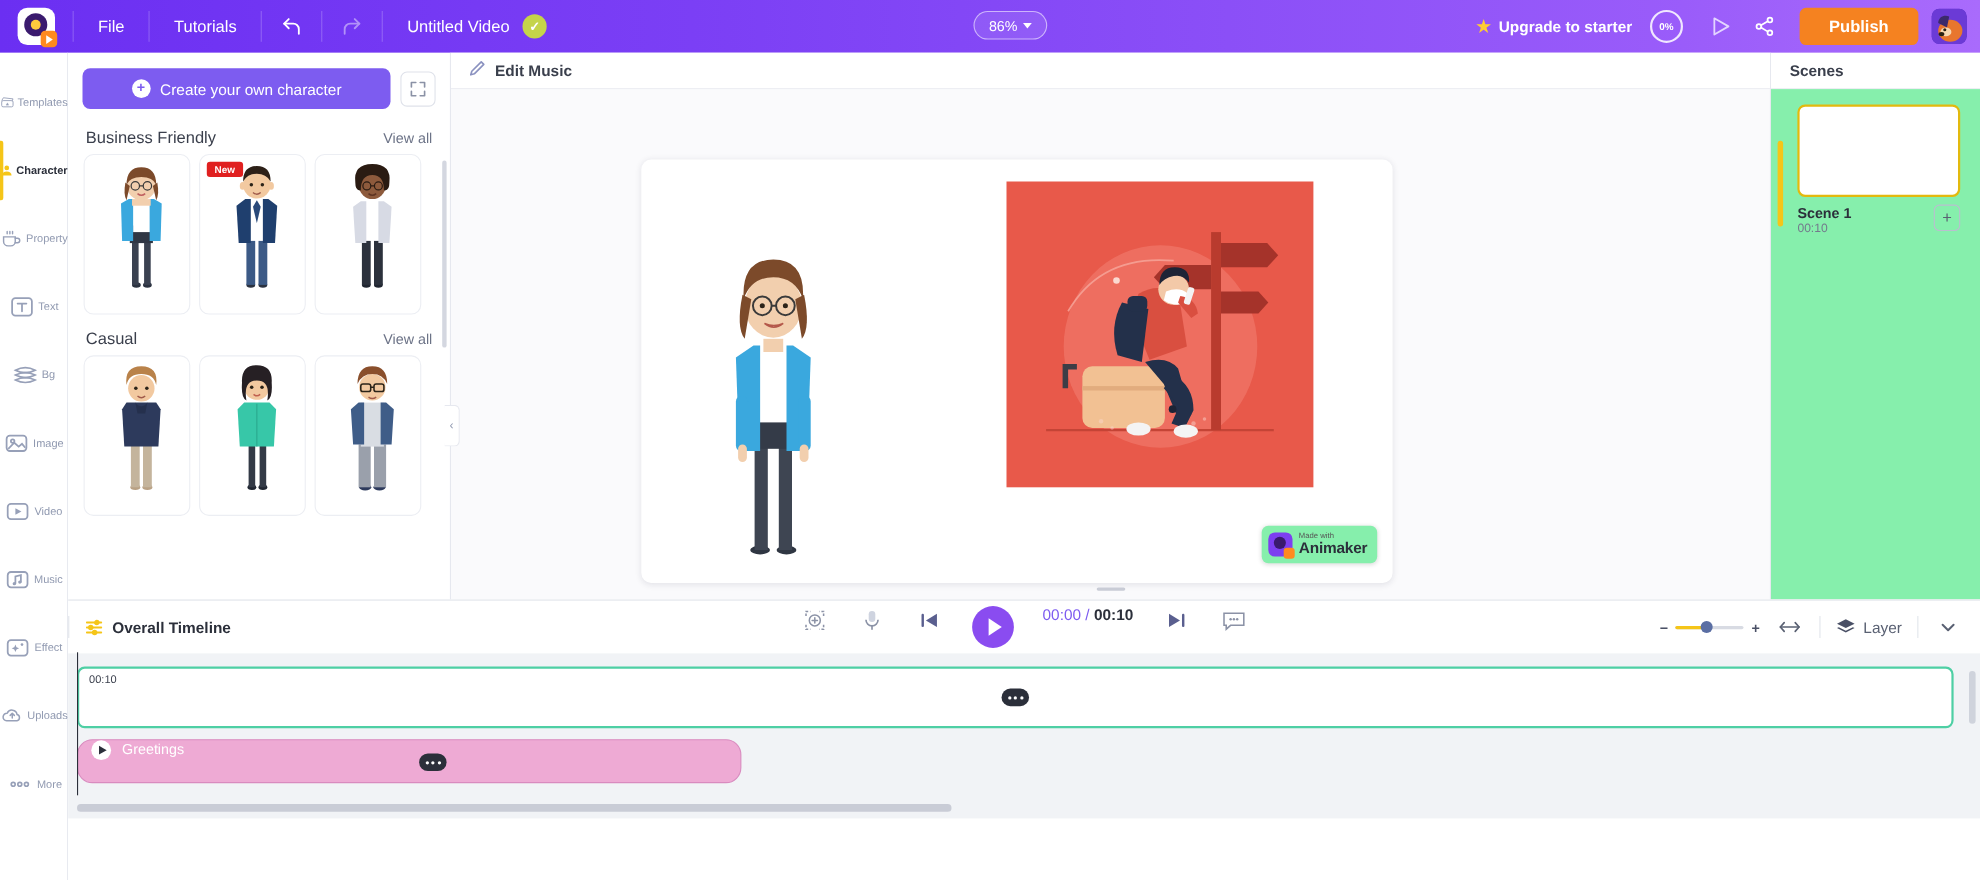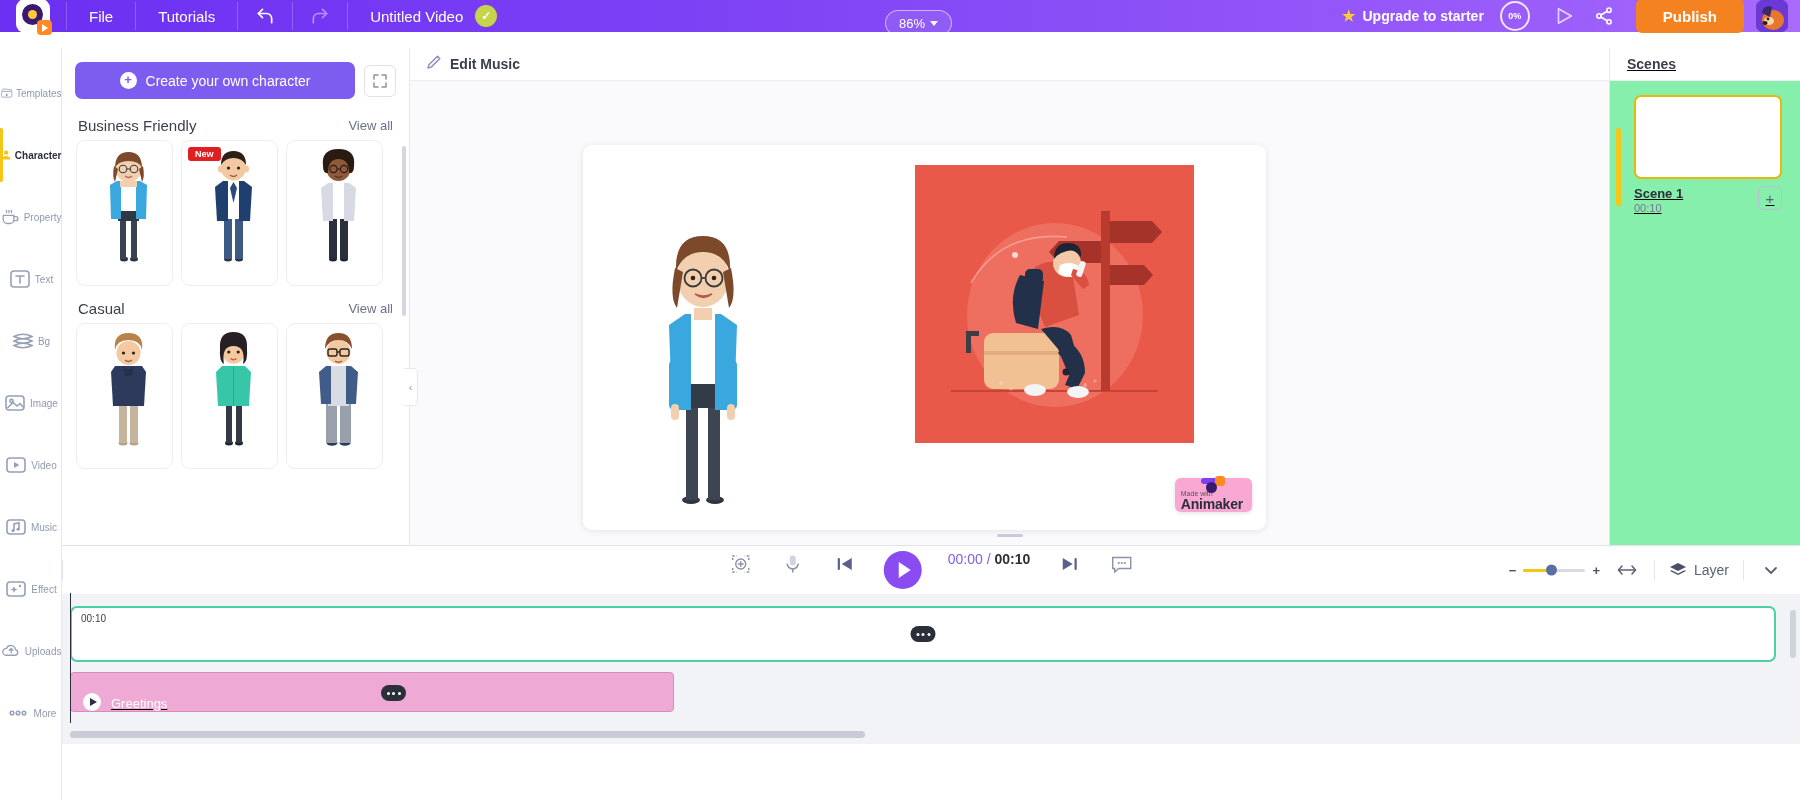--- a/index.html
+++ b/index.html
@@ -5,21 +5,21 @@
   * { box-sizing: border-box; margin: 0; padding: 0; }
   html, body {
     width: 1800px; height: 800px;
     font-family: "Liberation Sans", sans-serif;
     background: #ffffff;
     overflow: hidden;
   }
 
   
   .topbar {
-    position: absolute; left: 0; top: 0; width: 1800px; height: 32px;
+    position: absolute; left: 0; top: 0; width: 1800px; height: 48px;
     background: linear-gradient(90deg, #6b2ff2 0%, #7b3ff5 35%, #8b4ff7 62%, #9a5cfa 85%, #a96bfc 100%);
     display: flex; align-items: center;
   }
   .tb-logo {
     width: 34px; height: 34px; margin-left: 16px; border-radius: 9px;
     background: #ffffff; position: relative; flex: none;
   }
   .tb-logo .ring {
     position: absolute; left: 6px; top: 5px; width: 21px; height: 21px;
     border-radius: 50%; background: #3a1a6e;
@@ -164,42 +164,41 @@
     position: absolute; left: 173px; top: 64px; width: 683px; height: 385px;
     background: #fff; border-radius: 9px; box-shadow: 0 1px 6px rgba(30,30,60,0.10);
     overflow: hidden;
   }
   .illus {
     position: absolute; left: 332px; top: 20px; width: 279px; height: 278px;
     background: #e8594a; overflow: hidden;
   }
   .wm {
     position: absolute; right: 14px; bottom: 18px; height: 34px;
-    background: #f9a8d4; border-radius: 6px; display: flex; align-items: center;
-    gap: 6px; padding: 0 9px 0 6px; box-shadow: 0 1px 4px rgba(0,0,0,0.13); flex-direction: column;
+    background: #86efac; border-radius: 6px; display: flex; align-items: center;
+    gap: 6px; padding: 0 9px 0 6px; box-shadow: 0 1px 4px rgba(0,0,0,0.13);
   }
   .wm-logo { width: 22px; height: 22px; border-radius: 6px; background: #7d3ff0; position: relative; }
   .wm-logo::after {
     content:""; position:absolute; left:5px; top:4px; width:11px; height:11px;
     border-radius:50%; background:#3a1a6e;
   }
   .wm-logo .d { position:absolute; right:-2px; bottom:-2px; width:10px; height:10px; border-radius:3px; background:#ff8a1f; }
   .wm-txt { line-height: 1.05; }
   .wm-txt .a { font-size: 7px; color: #555; }
   .wm-txt .b { font-size: 14px; font-weight: bold; color: #2b2f3a; letter-spacing: -0.2px; }
   .drag-handle {
     position: absolute; left: 50%; bottom: 8px; transform: translateX(-50%);
     width: 26px; height: 3px; border-radius: 2px; background: #c9ccd6; cursor: ns-resize;
   }
 
   
   .scenes {
     position: absolute; left: 1610px; top: 48px; width: 190px; height: 497px;
     background: #fff;
-    text-decoration: underline;
   }
   .scenes-head {
     height: 33px; border-bottom: 1px solid #edeef3; display: flex; align-items: center;
     padding-left: 17px;
   }
   .scenes-head .t { font-size: 14px; font-weight: bold; color: #3a3f4c; }
   .scenes-body { position: relative; padding: 14px 0 0 0; background: #86efac; height: 464px; }
   .sc-bar {
     position: absolute; left: 6px; top: 47px; width: 5px; height: 78px;
     background: #f5c518; border-radius: 3px;
@@ -284,22 +283,22 @@
   }
   .track-scene .tlabel { position: absolute; left: 9px; top: 5px; font-size: 10px; color: #3a3f4c; }
   .dots-pill {
     width: 25px; height: 16px; border-radius: 9px; background: #2b2f3a;
     display: flex; align-items: center; justify-content: center; gap: 2.5px; cursor: pointer;
   }
   .dots-pill i { width: 3px; height: 3px; border-radius: 50%; background: #fff; display: block; }
   .scene-dots { position: absolute; left: 50%; top: 18px; transform: translateX(-50%); }
   .track-audio {
     position: absolute; left: 8px; top: 78px; width: 604px; height: 40px;
-    background: #eeaad4; border: 1px solid #d98bbf; border-radius: 4px;
-    display: flex; align-items: flex-end; padding-left: 12px; gap: 10px; cursor: pointer; text-decoration: underline;
+    background: #eeaad4; border: 1px solid #d98bbf; border-radius: 14px;
+    display: flex; align-items: flex-start; padding-left: 12px; gap: 10px; cursor: pointer;
   }
   .aplay {
     width: 18px; height: 18px; border-radius: 50%; background: #fff;
     display: flex; align-items: center; justify-content: center;
   }
   .aplay::after {
     content: ""; border-left: 7px solid #2b2f3a; border-top: 4.5px solid transparent;
     border-bottom: 4.5px solid transparent; margin-left: 2px;
   }
   .aname { font-size: 13px; color: #fff; }
@@ -714,20 +713,31 @@
         <div class="sc-dur">00:10</div>
       </div>
       <div class="sc-add">+</div>
     </div>
   </div>
 </div>
 
 <div class="tl">
   <div class="tl-bar">
     <div class="tl-vsep"></div>
+    <div class="tl-tab activetab">
+      <svg width="17" height="17" viewBox="0 0 17 17" fill="none" stroke="#f5c518" stroke-width="1.8" stroke-linecap="round">
+          <line x1="2" y1="4" x2="15" y2="4"></line>
+          <line x1="2" y1="8.5" x2="15" y2="8.5"></line>
+          <line x1="2" y1="13" x2="15" y2="13"></line>
+          <circle cx="11" cy="4" r="1.6" fill="#f5c518"></circle>
+          <circle cx="5.5" cy="8.5" r="1.6" fill="#f5c518"></circle>
+          <circle cx="9" cy="13" r="1.6" fill="#f5c518"></circle>
+        </svg>
+      <span>Overall Timeline</span>
+    </div>
 
     <div class="tl-center">
       <div class="ico-btn">
         <svg width="22" height="22" viewBox="0 0 22 22" fill="none" stroke="#8b92a6" stroke-width="1.4">
             <circle cx="11" cy="11" r="5"></circle>
             <line x1="11" y1="8.6" x2="11" y2="13.4" stroke-linecap="round"></line>
             <line x1="8.6" y1="11" x2="13.4" y2="11" stroke-linecap="round"></line>
             <path d="M3 7V3h4M19 7V3h-4M3 15v4h4M19 15v4h-4" stroke-dasharray="2.2 1.6"></path>
           </svg>
       </div>

